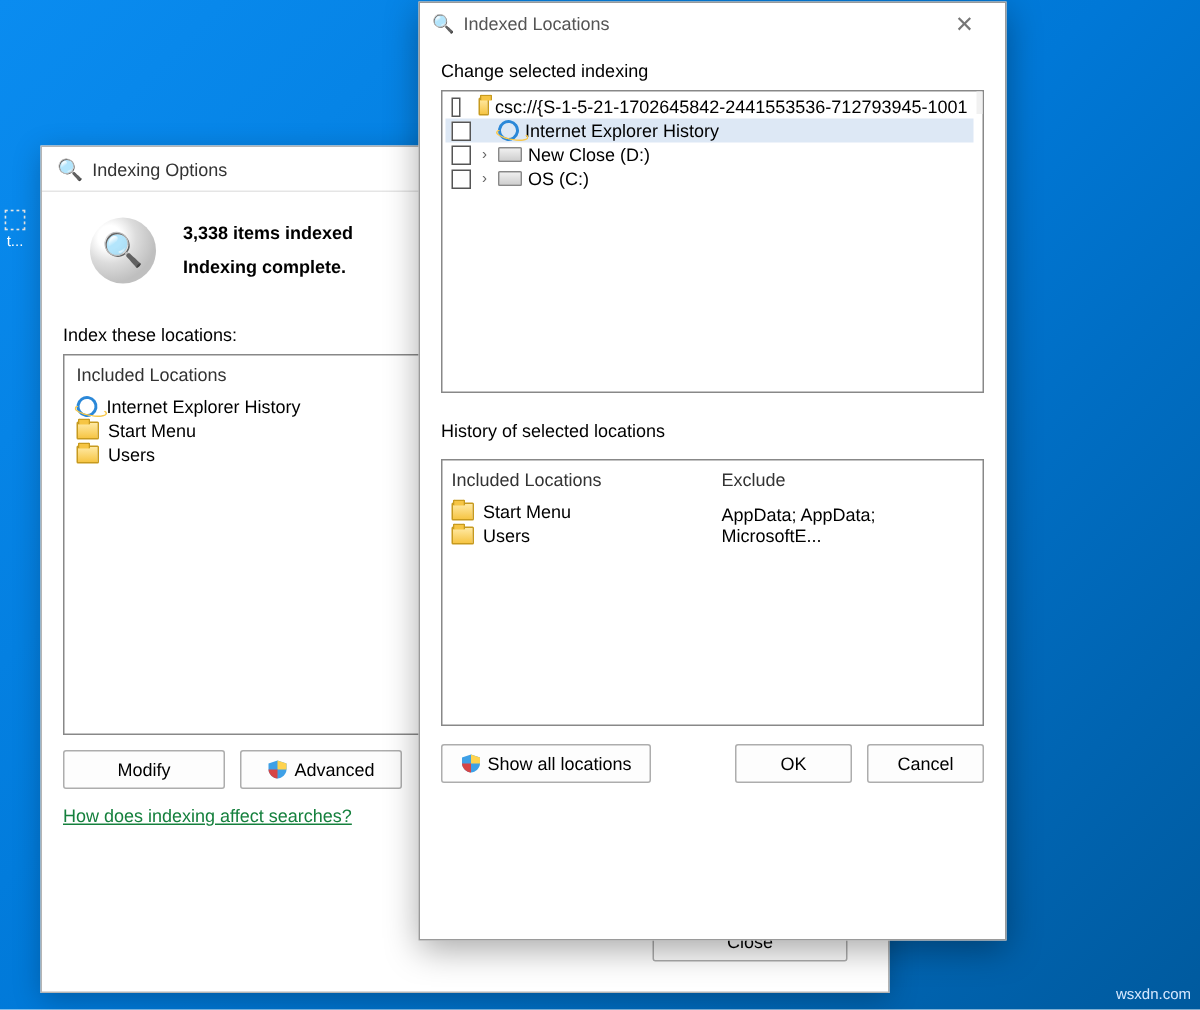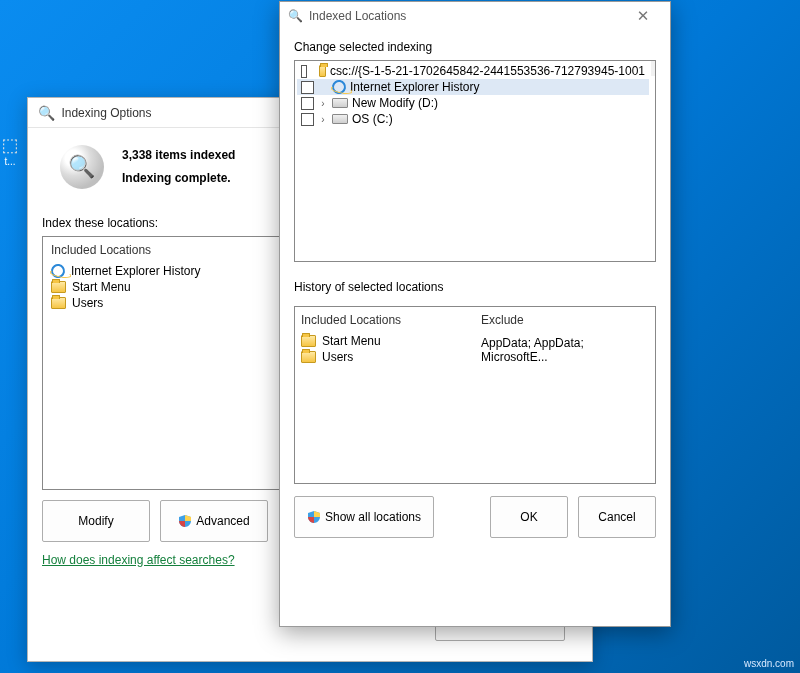--- a/index.html
+++ b/index.html
@@ -75,21 +75,21 @@
     display: flex; align-items: center; gap: 6px;
     padding: 1px 4px;
   }
   .io-buttons {
     display: flex; gap: 10px; padding: 10px 0 4px 0;
   }
   .btn {
     background: #fdfdfd;
     border: 1px solid #adadad;
     border-radius: 2px;
-    height: 42px;
+    height: 26px;
     display: inline-flex; align-items: center; justify-content: center;
     gap: 4px;
     min-width: 108px;
     padding: 0 8px;
     cursor: pointer;
   }
   .io-links { padding: 4px 0 0 0; }
   .io-links a {
     color: #15803d;
     text-decoration: underline;
@@ -329,21 +329,21 @@
         <div class="tree-row selected">
           <span class="chk"></span>
           <span class="exp none">›</span>
           <span class="ie-icon"></span>
           <span>Internet Explorer History</span>
         </div>
         <div class="tree-row">
           <span class="chk"></span>
           <span class="exp">›</span>
           <span class="drive-icon"></span>
-          <span>New Modify (D:)</span>
+          <span>New Close (D:)</span>
         </div>
         <div class="tree-row">
           <span class="chk"></span>
           <span class="exp">›</span>
           <span class="drive-icon"></span>
           <span>OS (C:)</span>
         </div>
       </div>
       <div class="hscroll">
           <div class="thumb"></div>

